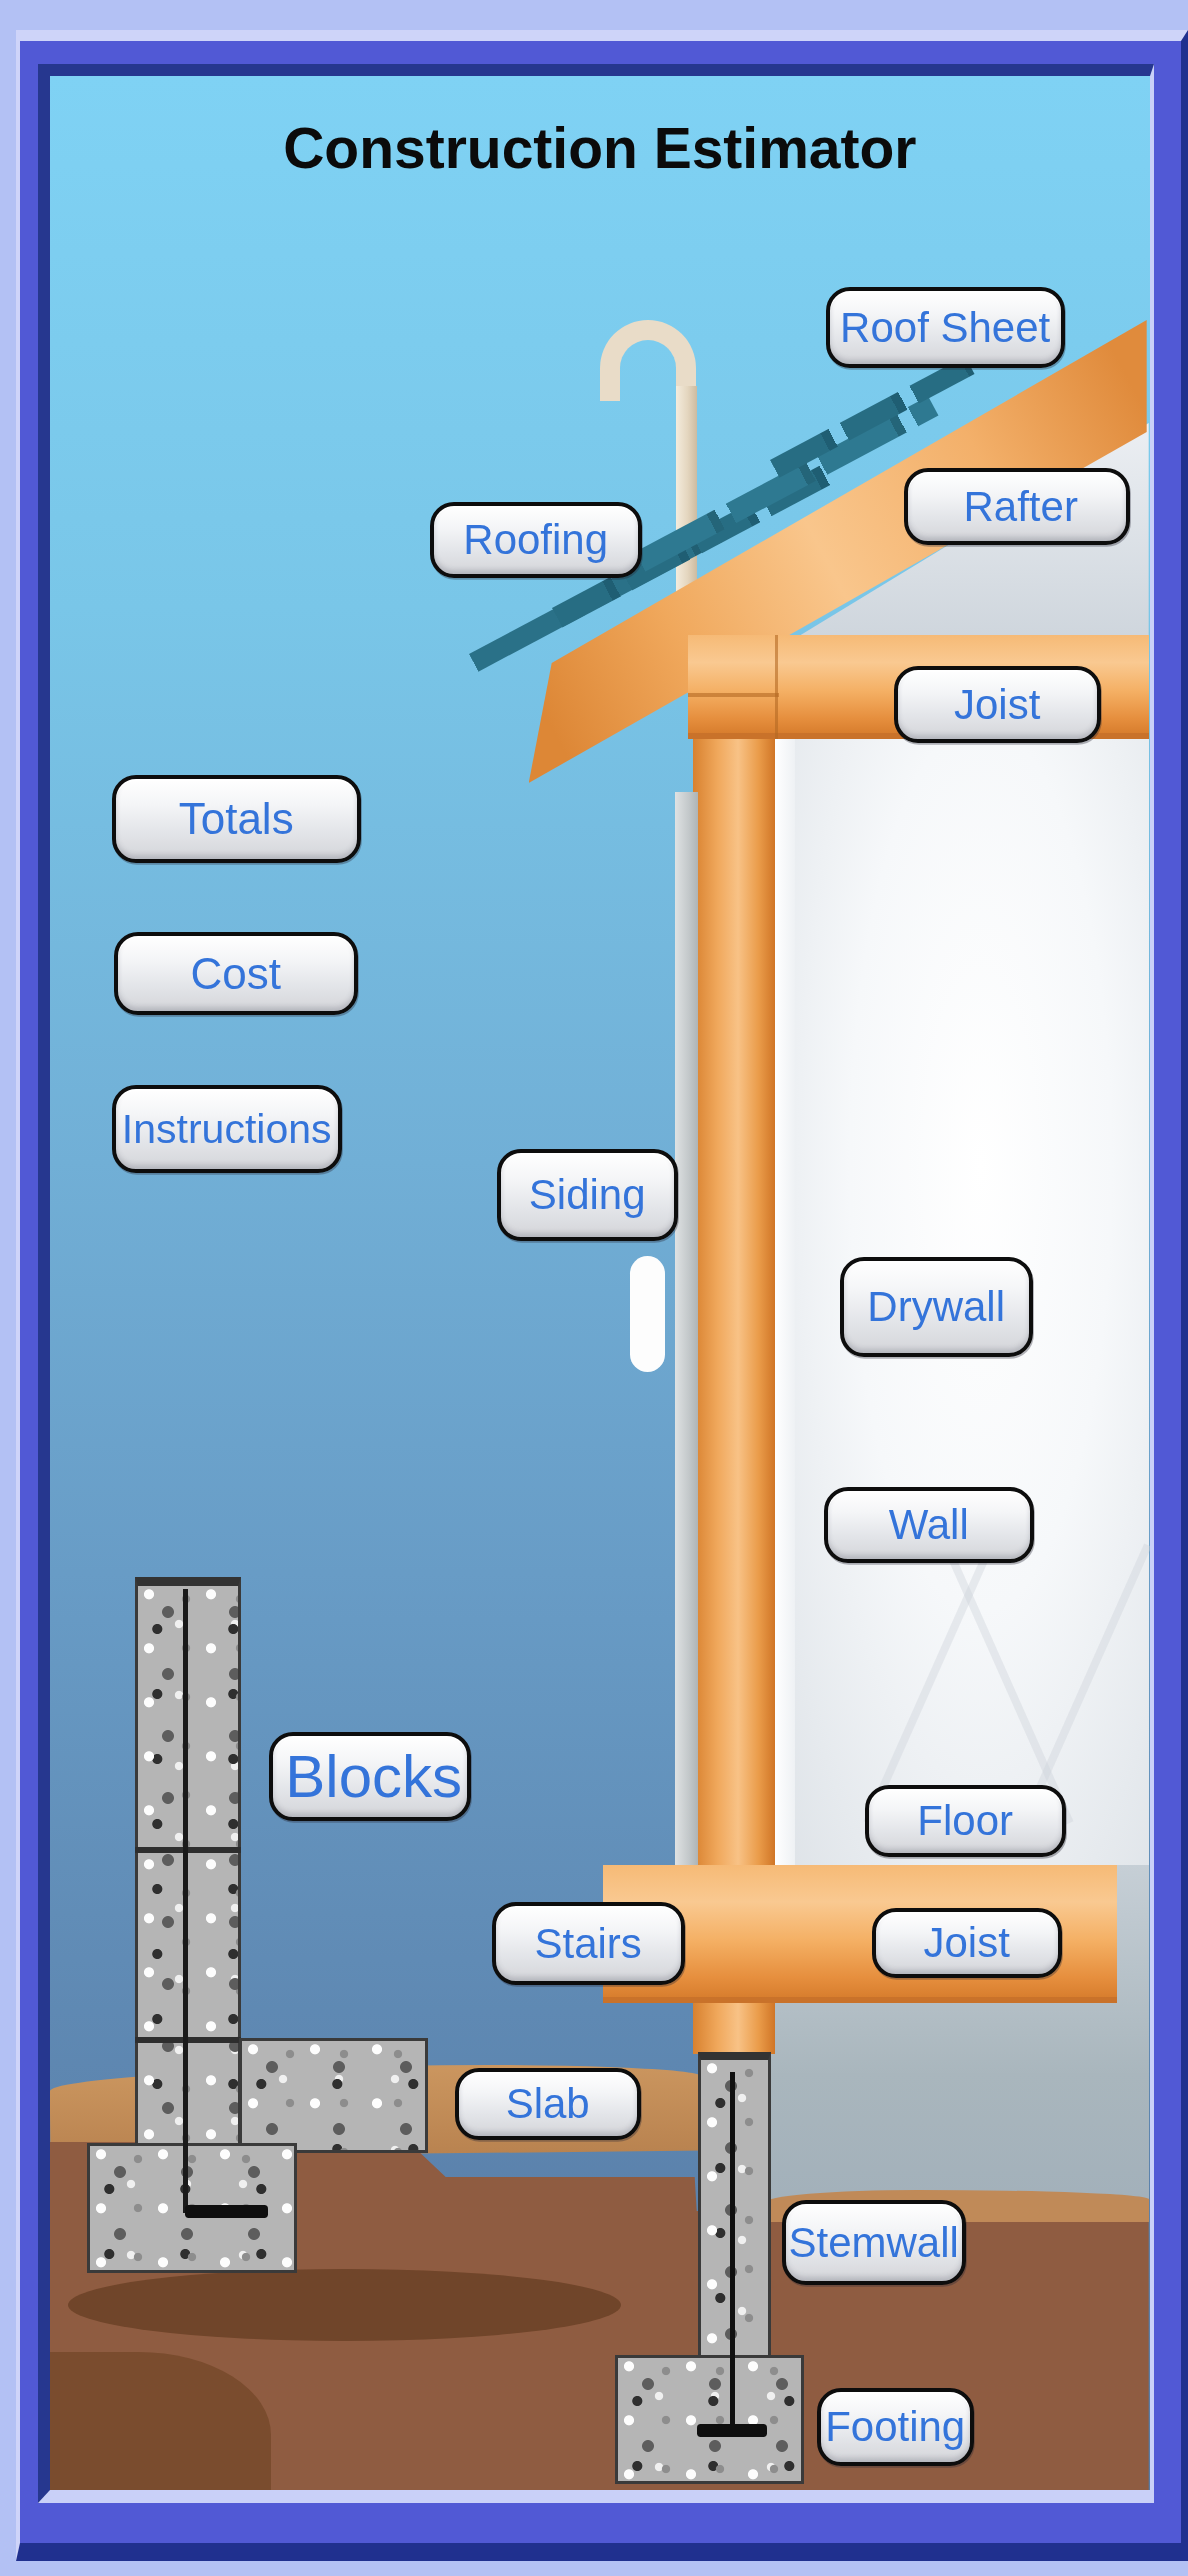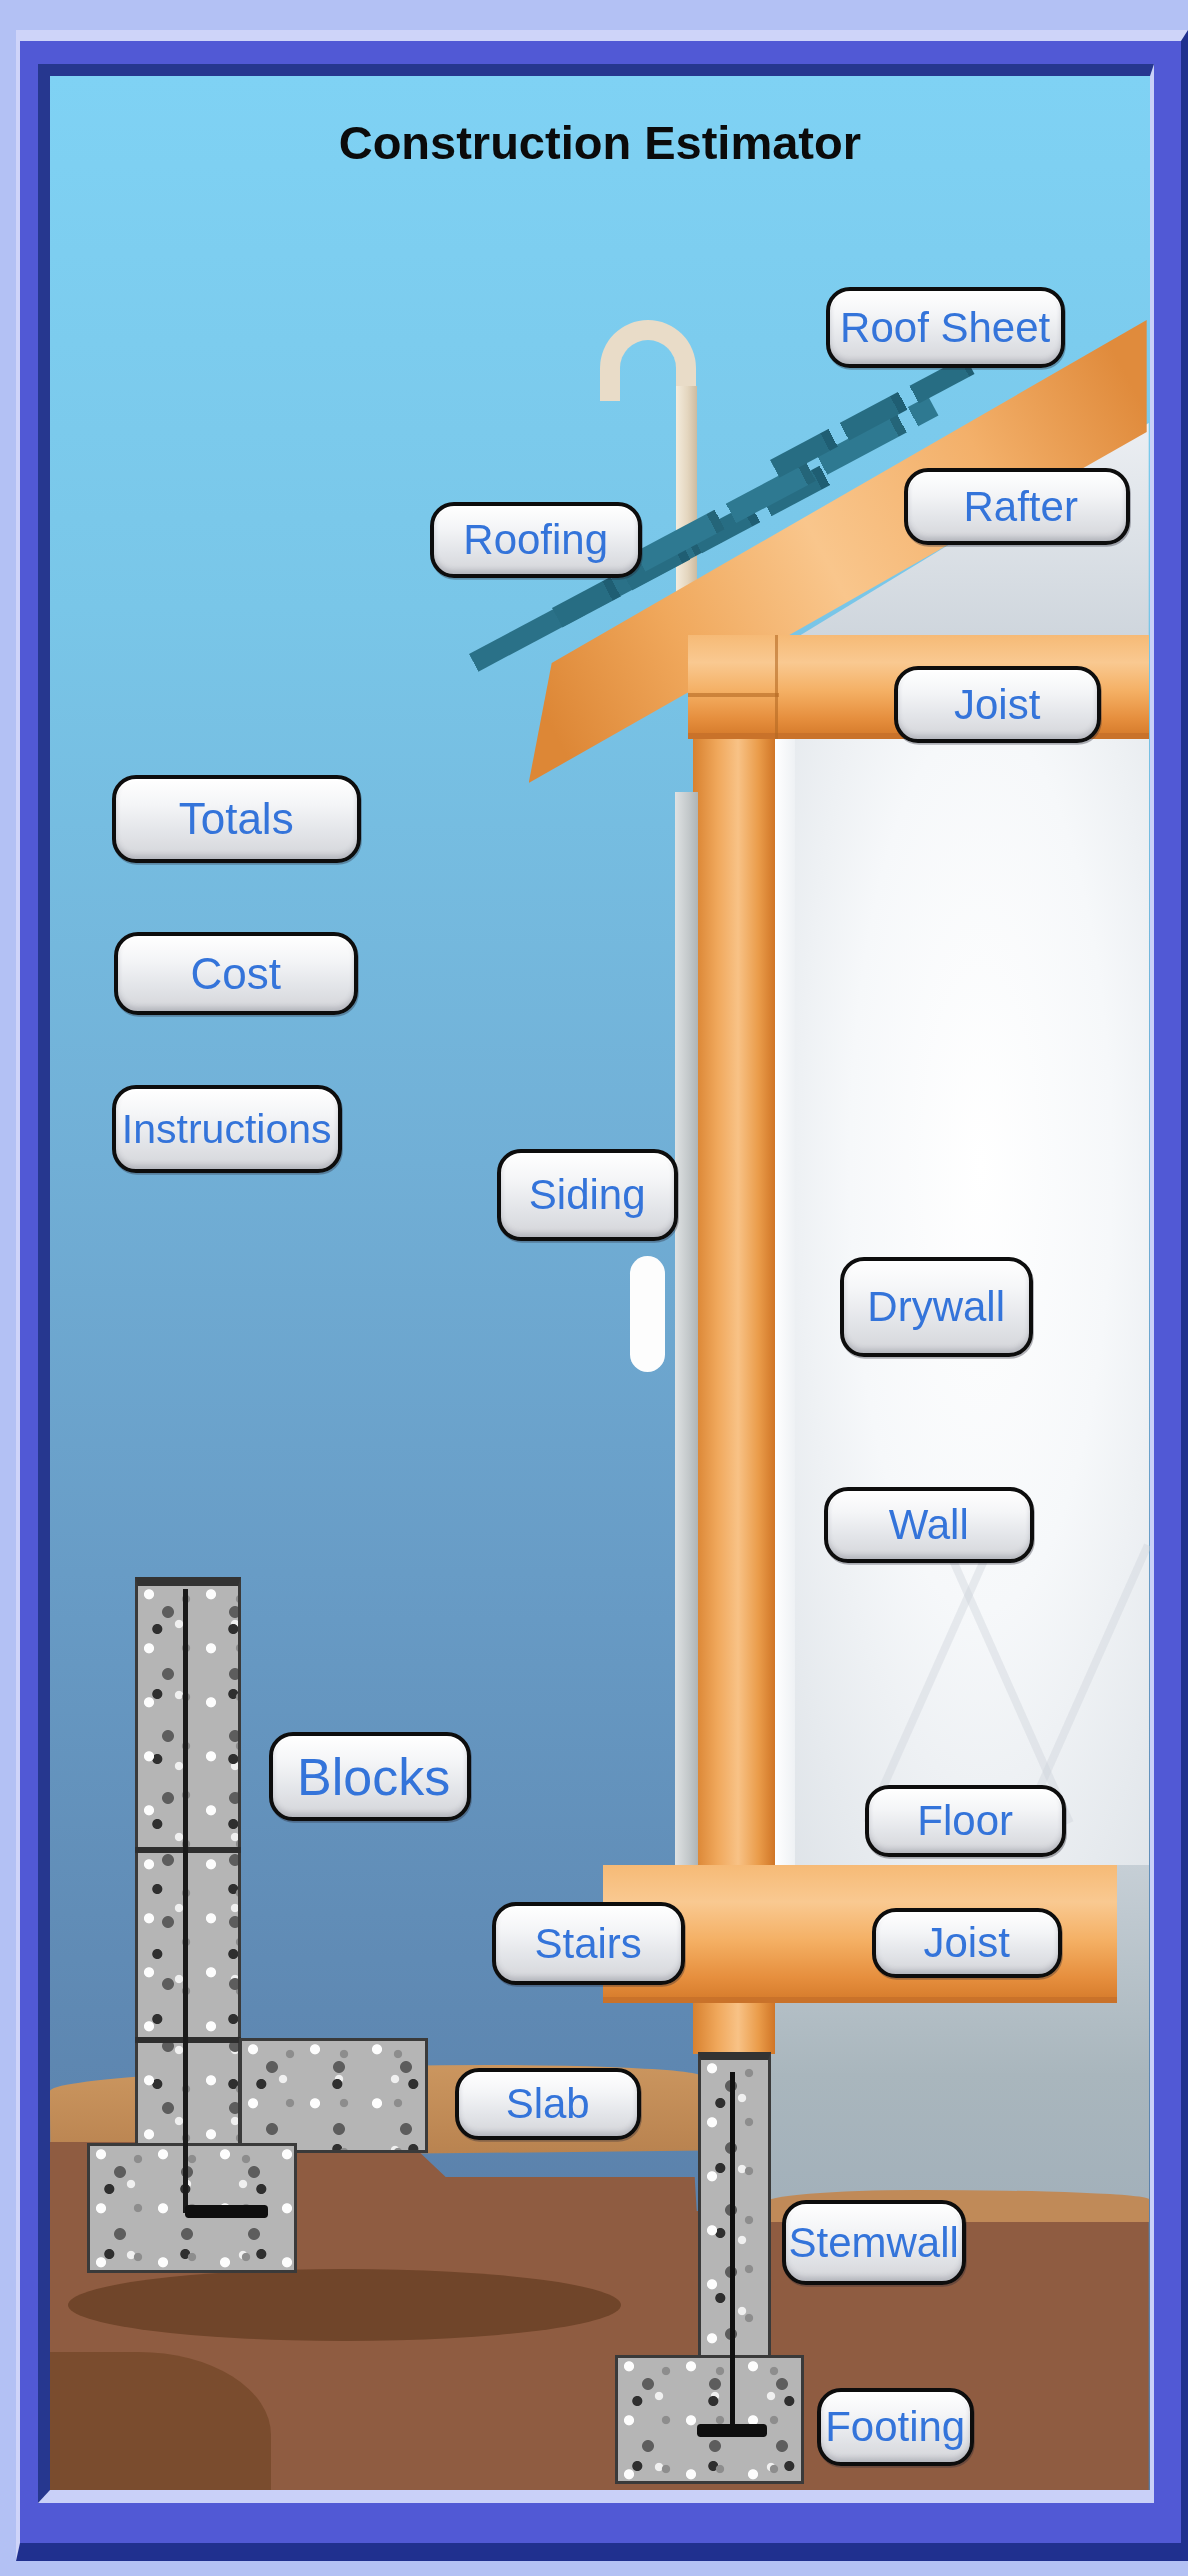--- a/index.html
+++ b/index.html
@@ -17,21 +17,21 @@
     border-right:27px solid #5159d5;border-bottom:40px solid #5159d5;}
   #frame3{width:100%;height:100%;box-sizing:border-box;
     border-left:12px solid #26378f;border-top:12px solid #26378f;
     border-right:4.6px solid #c9d0f8;border-bottom:13px solid #c9d0f8;}
   #content{position:relative;width:100%;height:100%;overflow:hidden;
     background:linear-gradient(180deg,#7fd2f4 0%,#79c6e8 22%,#71afd6 45%,#689cc6 62%,#608bb5 78%,#5a80aa 90%,#567ba4 100%);}
 
   .abs{position:absolute;}
 
   
-  .title{left:0;top:39px;width:100%;text-align:center;font-size:47px;font-weight:bold;color:#0b0b0b;letter-spacing:0px;}
+  .title{left:0;top:39px;width:100%;text-align:center;font-size:57px;font-weight:bold;color:#0b0b0b;letter-spacing:0px;}
   .subtitle{left:0;top:118px;width:100%;text-align:center;font-size:48px;color:#111;}
 
   
   .gable{left:751px;top:347px;width:348px;height:212px;
     background:linear-gradient(180deg,#eceff3,#cfd6dd);
     clip-path:polygon(0px 212px,348px 0px,348px 212px);}
   .pipe-hook{left:550px;top:244px;width:96px;height:81px;box-sizing:border-box;
     border:20px solid #e9dcc8;border-bottom:none;border-radius:52px 52px 0 0;}
   .pipe{left:626px;top:310px;width:21px;height:221px;
     background:linear-gradient(90deg,#f4ecdd,#e4d6bf 55%,#cdbba0);}
@@ -103,21 +103,21 @@
   .b-roofsheet{left:776px;top:211px;width:239px;height:81px;text-align:right;}
   .b-rafter{left:854px;top:392px;width:226px;height:77px;padding-left:8px;}
   .b-roofing{left:380px;top:426px;width:212px;height:76px;}
   .b-joist-top{left:844px;top:590px;width:207px;height:77px;}
   .b-totals{left:62px;top:699px;width:249px;height:88px;font-size:44px;}
   .b-cost{left:64px;top:856px;width:244px;height:83px;font-size:44px;}
   .b-instructions{left:62px;top:1009px;width:230px;height:88px;font-size:41px;}
   .b-siding{left:447px;top:1073px;width:181px;height:92px;}
   .b-drywall{left:790px;top:1181px;width:193px;height:100px;align-items:center;}
   .b-wall{left:774px;top:1411px;width:210px;height:76px;}
-  .b-blocks{left:219px;top:1656px;width:202px;height:89px;font-size:52px;padding-left:8px;}
+  .b-blocks{left:219px;top:1656px;width:202px;height:89px;font-size:60px;padding-left:8px;}
   .b-floor{left:815px;top:1709px;width:201px;height:72px;}
   .b-stairs{left:442px;top:1826px;width:193px;height:83px;}
   .b-joist-bottom{left:822px;top:1832px;width:190px;height:70px;}
   .b-slab{left:405px;top:1992px;width:186px;height:72px;}
   .b-stemwall{left:732px;top:2124px;width:184px;height:85px;}
   .b-footing{left:767px;top:2312px;width:157px;height:78px;}
 </style>
 </head>
 <body>
 

